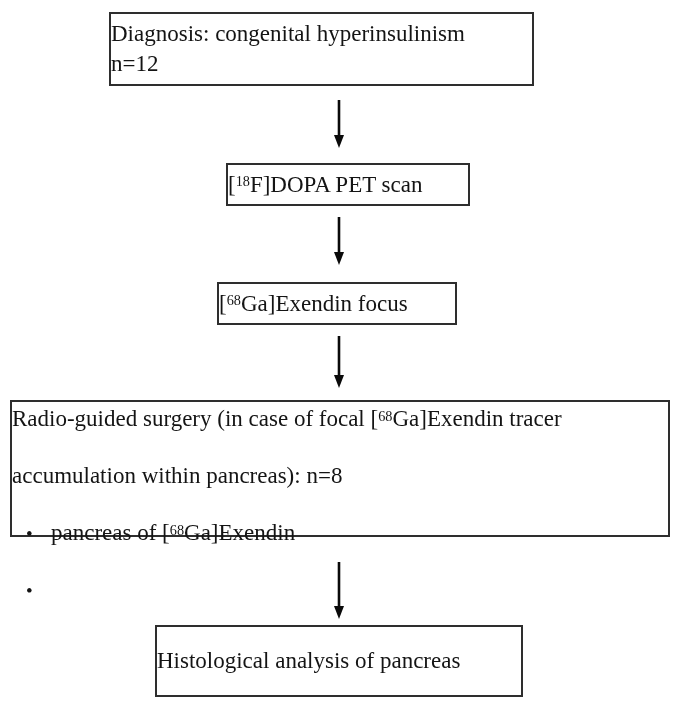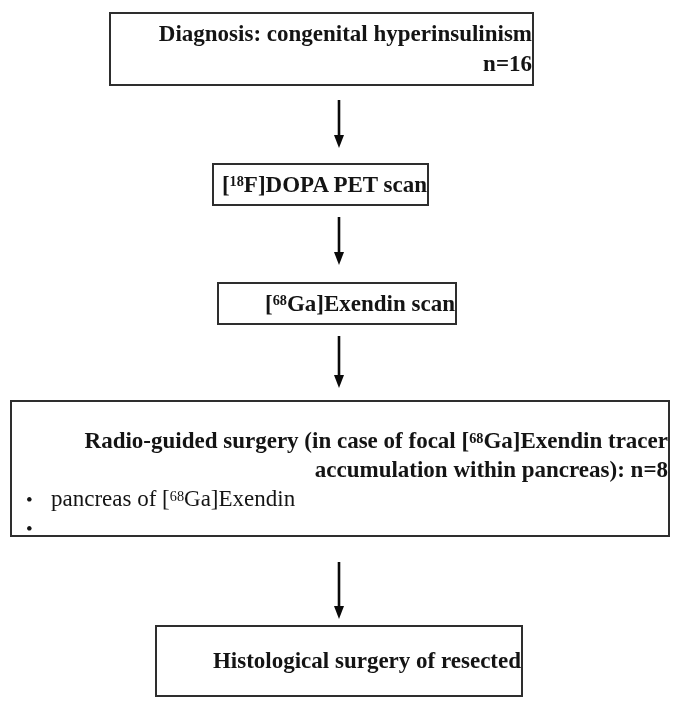--- a/index.html
+++ b/index.html
@@ -16,26 +16,26 @@
     position: absolute;
     border: 2px solid #2e2e2e;
     background: #ffffff;
     box-sizing: border-box;
     display: flex;
     flex-direction: column;
     justify-content: center;
     font-size: 23px;
     line-height: 30px;
   }
-  .box .line { text-align: right; white-space: nowrap; font-weight: bold; }
+  .box .line { text-align: left; white-space: nowrap; }
   .box1 { left: 109px; top: 12px;  width: 425px; height: 74px; }
-  .box2 { left: 212px; top: 163px; width: 217px; height: 43px; }
+  .box2 { left: 226px; top: 163px; width: 244px; height: 43px; }
   .box3 { left: 217px; top: 282px; width: 240px; height: 43px; }
   .box4 { left: 10px;  top: 400px; width: 660px; height: 137px;
-          justify-content: flex-start; padding-top: 24px; line-height: 29px; }
+          justify-content: flex-start; padding-top: 2px; line-height: 29px; gap: 28px; }
   .box5 { left: 155px; top: 625px; width: 368px; height: 72px; }
   .bullet-row {
     display: flex;
     align-items: baseline;
     padding-left: 14px;
     text-align: left;
     white-space: nowrap;
   }
   .bullet-dot {
     width: 25px;
@@ -59,39 +59,39 @@
   .arrow3 { top: 336px; }
   .arrow4 { top: 562px; }
 </style>
 </head>
 <body>
 
 <div class="stage">
 
   <div class="box box1">
     <div class="line"><span>Diagnosis: congenital hyperinsulinism</span></div>
-    <div class="line"><span>n=16</span></div>
+    <div class="line"><span>n=12</span></div>
   </div>
 
   <svg class="arrow arrow1" width="16" height="48" viewBox="0 0 16 48">
     <line x1="8" y1="0" x2="8" y2="36" stroke="#0a0a0a" stroke-width="2.6"></line>
     <polygon points="3,35 13,35 8,48" fill="#0a0a0a"></polygon>
   </svg>
 
   <div class="box box2">
     <div class="line"><span>[</span><sup>18</sup><span>F]DOPA PET scan</span></div>
   </div>
 
   <svg class="arrow arrow2" width="16" height="48" viewBox="0 0 16 48">
     <line x1="8" y1="0" x2="8" y2="36" stroke="#0a0a0a" stroke-width="2.6"></line>
     <polygon points="3,35 13,35 8,48" fill="#0a0a0a"></polygon>
   </svg>
 
   <div class="box box3">
-    <div class="line"><span>[</span><sup>68</sup><span>Ga]Exendin scan</span></div>
+    <div class="line"><span>[</span><sup>68</sup><span>Ga]Exendin focus</span></div>
   </div>
 
   <svg class="arrow arrow3" width="16" height="52" viewBox="0 0 16 52">
     <line x1="8" y1="0" x2="8" y2="40" stroke="#0a0a0a" stroke-width="2.6"></line>
     <polygon points="3,39 13,39 8,52" fill="#0a0a0a"></polygon>
   </svg>
 
   <div class="box box4">
     <div class="line"><span>Radio-guided surgery (in case of focal [</span><sup>68</sup><span>Ga]Exendin tracer</span></div>
     <div class="line"><span>accumulation within pancreas): n=8</span></div>
@@ -103,16 +103,16 @@
       <span class="bullet-dot">•</span>
     </div>
   </div>
 
   <svg class="arrow arrow4" width="16" height="57" viewBox="0 0 16 57">
     <line x1="8" y1="0" x2="8" y2="45" stroke="#0a0a0a" stroke-width="2.6"></line>
     <polygon points="3,44 13,44 8,57" fill="#0a0a0a"></polygon>
   </svg>
 
   <div class="box box5">
-    <div class="line"><span>Histological surgery of resected</span></div>
+    <div class="line"><span>Histological analysis of pancreas</span></div>
   </div>
 
 </div>
 
 </body></html>

